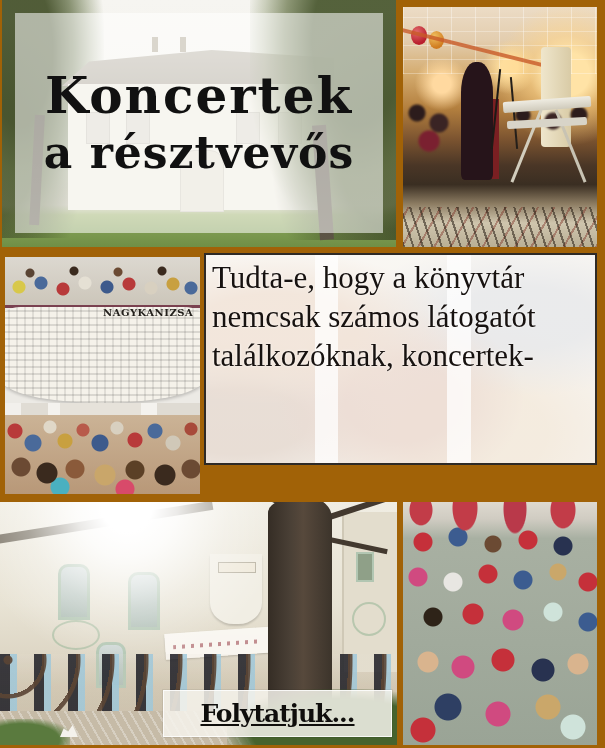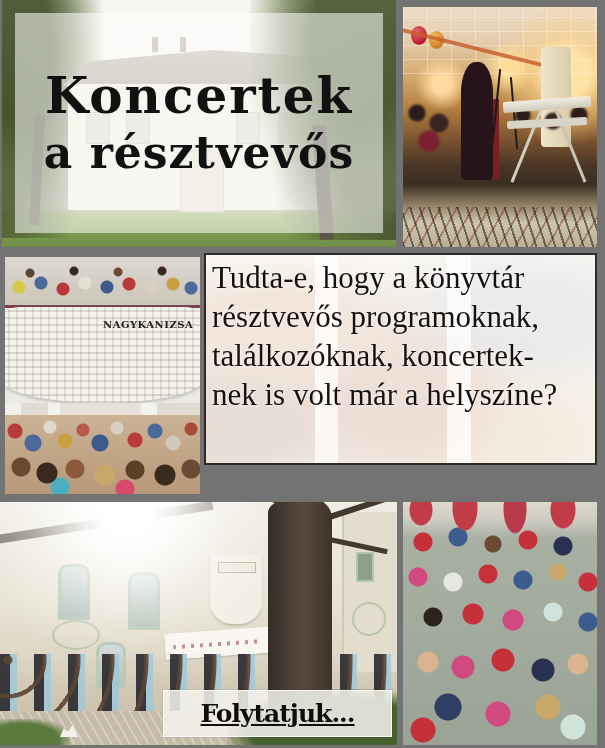--- a/index.html
+++ b/index.html
@@ -1,17 +1,17 @@
 <!DOCTYPE html>
 <html><head>
 <meta charset="utf-8">
 <style>
   html,body{margin:0;padding:0;background:#ffffff;}
   .canvas{
-    position:relative;width:605px;height:748px;background:#737373;
+    position:relative;width:605px;height:748px;background:#a16207;
     overflow:hidden;font-family:"Liberation Serif", serif;
   }
   .abs{position:absolute;}
   .panel{position:absolute;overflow:hidden;}
 
   
   #panel-hero{left:2px;top:0;width:394px;height:247px;
     background:linear-gradient(180deg,#f6f5f1 0%,#f2f1ea 58%,#e9e6da 70%,#d9d4c4 76%,
       #d3cdbc 80%,#cfc8b6 83%,#95ab60 87%,#7d9a50 94%,#6f8f46 100%);}
   .tree-left{left:-28px;top:-12px;width:130px;height:250px;
@@ -92,21 +92,21 @@
       radial-gradient(circle at 113px 15px,#6b4a33 0 4px,transparent 5px),
       radial-gradient(circle at 157px 14px,#3a2a1e 0 4px,transparent 5px),
       linear-gradient(180deg,#dcd8d0,#ccc6ba);
     border-bottom:3px solid #7a4150;}
   .banner{left:-5px;top:50px;width:205px;height:96px;background:#f5f2ea;
     border-radius:10% 10% 50% 50%/14% 14% 26% 26%;
     box-shadow:0 2px 3px rgba(0,0,0,.18);
     background-image:
       repeating-linear-gradient(0deg,rgba(30,30,30,.13) 0 2px,transparent 2px 7px),
       repeating-linear-gradient(90deg,rgba(30,30,30,.10) 0 2px,transparent 2px 8px);}
-  .banner-label{left:98px;top:62px;font-family:"DejaVu Serif", serif;font-size:10px;
+  .banner-label{left:98px;top:50px;font-family:"DejaVu Serif", serif;font-size:10px;
     font-weight:bold;color:#23201c;letter-spacing:.5px;}
   .atrium-columns{left:0;top:146px;width:100%;height:22px;
     background:linear-gradient(90deg,#f2f0ec 0 8%,#e0dcd4 8% 22%,#f4f2ee 22% 28%,#e6e2da 28% 70%,#f4f2ee 70% 78%,#dfdbd3 78% 100%);}
   .atrium-crowd{left:0;top:158px;width:100%;height:79px;
     background:
       radial-gradient(circle at 10px 16px,#b83a3a 0 7px,transparent 8px),
       radial-gradient(circle at 28px 28px,#4a6a9a 0 8px,transparent 9px),
       radial-gradient(circle at 45px 12px,#e0d8c8 0 6px,transparent 7px),
       radial-gradient(circle at 60px 26px,#c8a040 0 7px,transparent 8px),
       radial-gradient(circle at 78px 15px,#b85a4a 0 6px,transparent 7px),
@@ -272,23 +272,22 @@
     <div class="abs banner"></div>
     <div class="abs banner-label">NAGYKANIZSA</div>
     <div class="abs atrium-columns"></div>
     <div class="abs atrium-crowd"></div>
   </div>
 
   <div class="panel" id="panel-intro">
     <div class="intro-wash"></div>
     <div class="intro-text">
       <div>Tudta-e, hogy a könyvtár</div>
-      <div>résztvevős programoknak,</div>
+      <div>nemcsak számos látogatót</div>
       <div>találkozóknak, koncertek-</div>
-      <div>nek is volt már a helyszíne?</div>
     </div>
   </div>
 
   <div class="panel" id="panel-entrance">
     <div class="abs roof-line"></div>
     <div class="abs ent-win" style="left:58px;top:62px;width:26px;height:50px;"></div>
     <div class="abs ent-win" style="left:128px;top:70px;width:26px;height:52px;"></div>
     <div class="abs ent-win" style="left:96px;top:140px;width:24px;height:40px;"></div>
     <div class="abs oval-motif" style="left:52px;top:118px;width:44px;height:26px;"></div>
     <div class="abs rotunda"></div>

